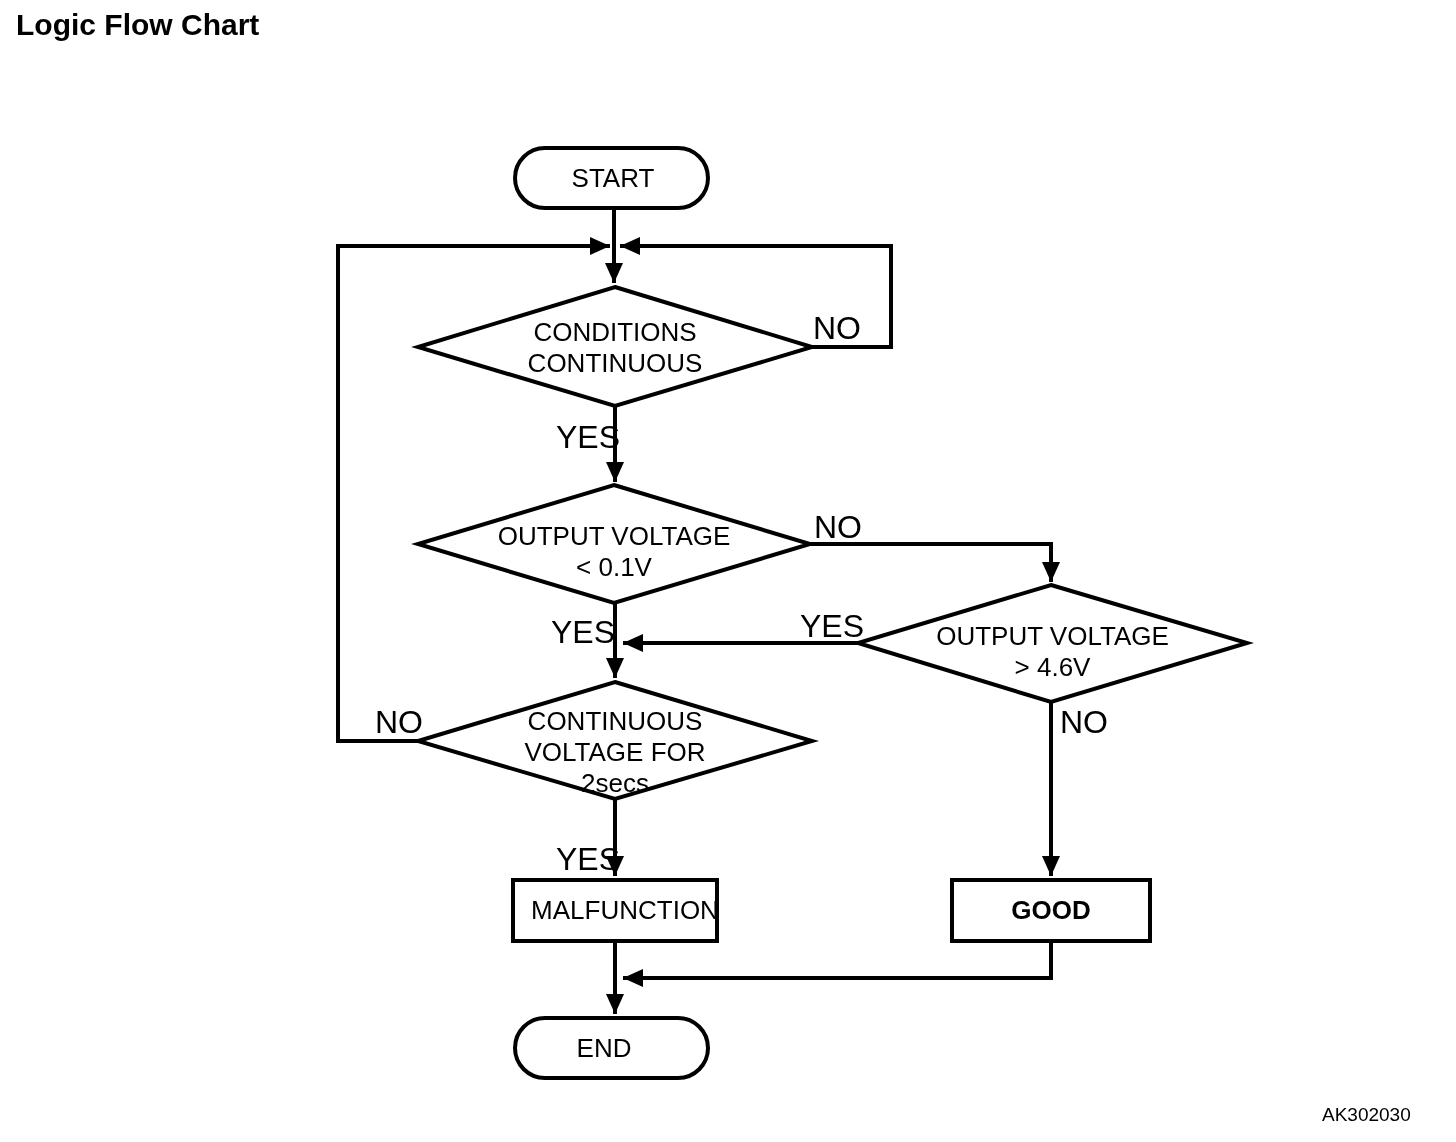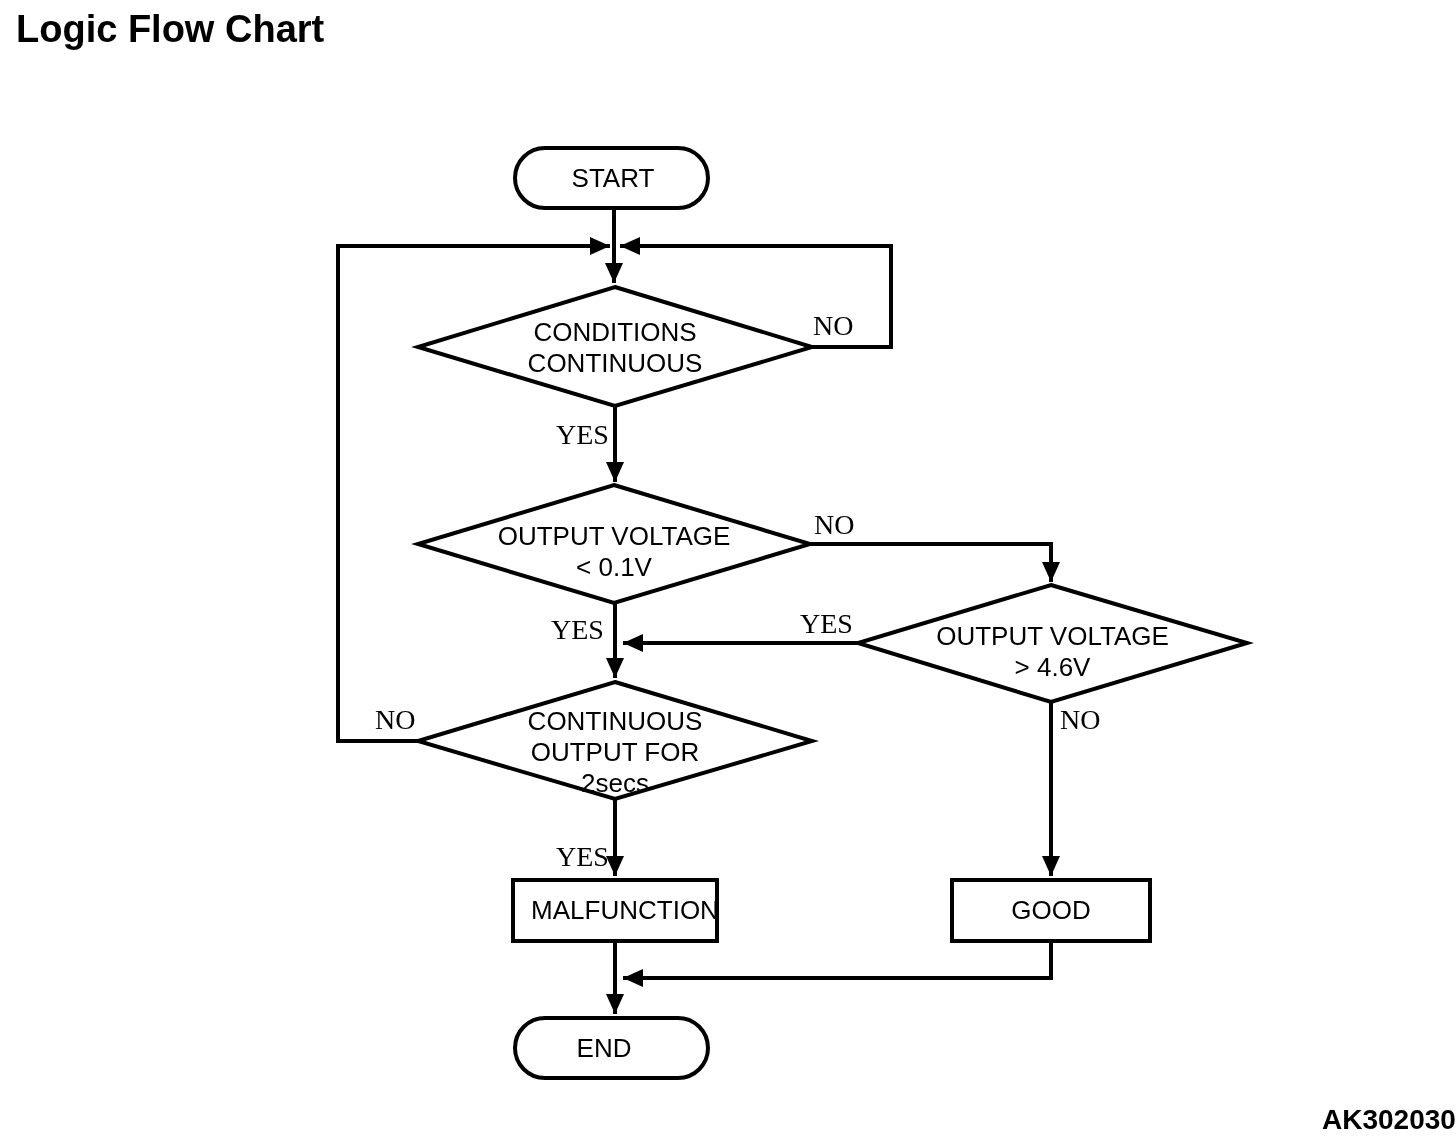--- a/index.html
+++ b/index.html
@@ -9,49 +9,48 @@
     width: 1456px;
     height: 1142px;
     overflow: hidden;
     font-family: "Liberation Sans", sans-serif;
     color: #000000;
   }
   .abs { position: absolute; }
   .page-title {
     left: 16px;
     top: 8px;
-    font-size: 38px;
+    font-size: 30px;
     font-weight: bold;
     white-space: nowrap;
   }
   svg.diagram { position: absolute; left: 0; top: 0; }
   .node-label {
     display: flex;
     flex-direction: column;
     align-items: center;
     justify-content: center;
     text-align: center;
     font-size: 26px;
     line-height: 1.18;
     white-space: nowrap;
     pointer-events: none;
   }
   .node-label span { display: block; }
   .edge-label {
-    font-size: 28px;
+    font-size: 32px;
     line-height: 1;
     white-space: nowrap;
     pointer-events: none;
-    font-family: Liberation Serif, serif;
   }
   .figure-code {
     left: 1322px;
     top: 1104px;
-    font-size: 28px;
-    font-weight: bold;
+    font-size: 19px;
+    font-weight: normal;
     white-space: nowrap;
   }
 </style>
 </head>
 <body>
 
 <div class="abs page-title">Logic Flow Chart</div>
 
 <svg class="diagram" width="1456" height="1142" viewBox="0 0 1456 1142">
   <defs>
@@ -115,29 +114,29 @@
   <span>&lt; 0.1V</span>
 </div>
 
 <div class="abs node-label" style="left:858px; top:585px; width:389px; height:117px; padding-top:16px;">
   <span>OUTPUT VOLTAGE</span>
   <span>&gt; 4.6V</span>
 </div>
 
 <div class="abs node-label" style="left:418px; top:682px; width:394px; height:117px; padding-top:24px;text-align:center;">
   <span>CONTINUOUS</span>
-  <span>OUTPUT FOR</span>
+  <span>VOLTAGE FOR</span>
   <span>2secs</span>
 </div>
 
 <div class="abs node-label" style="left:523px; top:880px; width:204px; height:61px;">
   <span>MALFUNCTION</span>
 </div>
 
-<div class="abs node-label" style="left:952px; top:880px; width:198px; height:61px;">
+<div class="abs node-label" style="left:952px; top:880px; width:198px; height:61px;font-weight:bold;">
   <span>GOOD</span>
 </div>
 
 <div class="abs node-label" style="left:515px; top:1018px; width:178px; height:60px;">
   <span>END</span>
 </div>
 
 <div class="abs edge-label" style="left:813px; top:312px;">NO</div>
 <div class="abs edge-label" style="left:556px; top:421px;">YES</div>
 <div class="abs edge-label" style="left:814px; top:511px;">NO</div>

